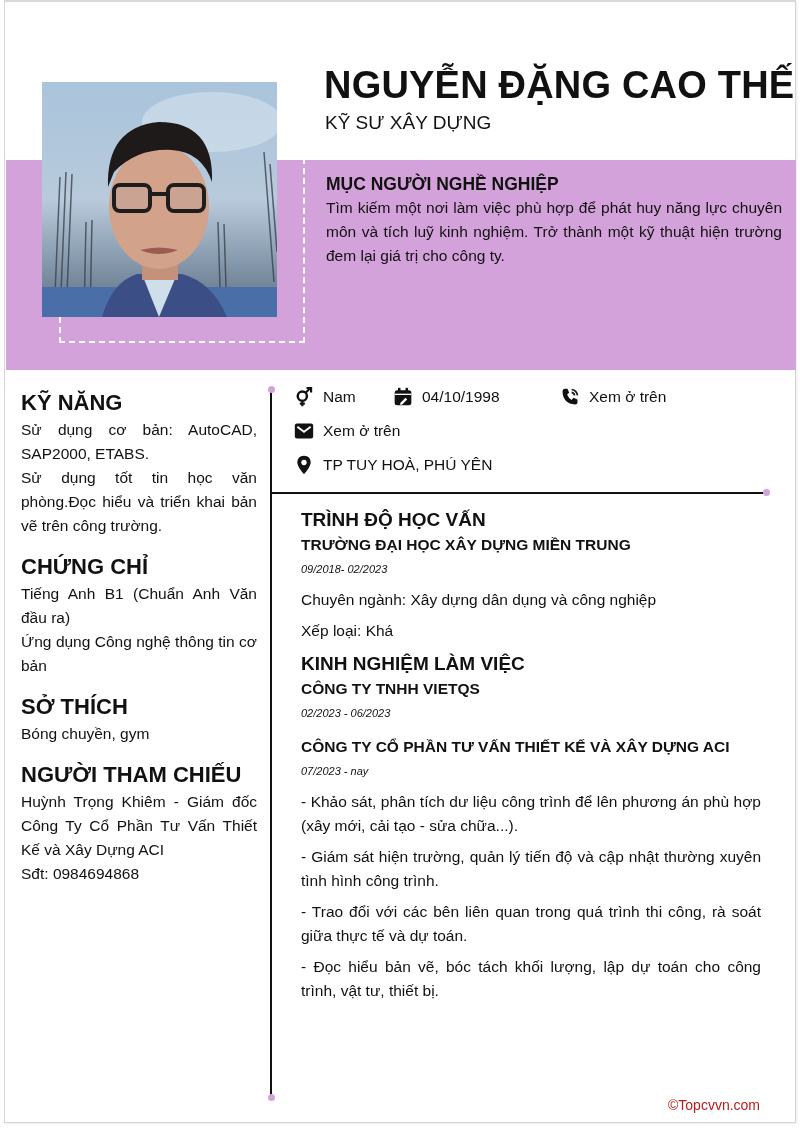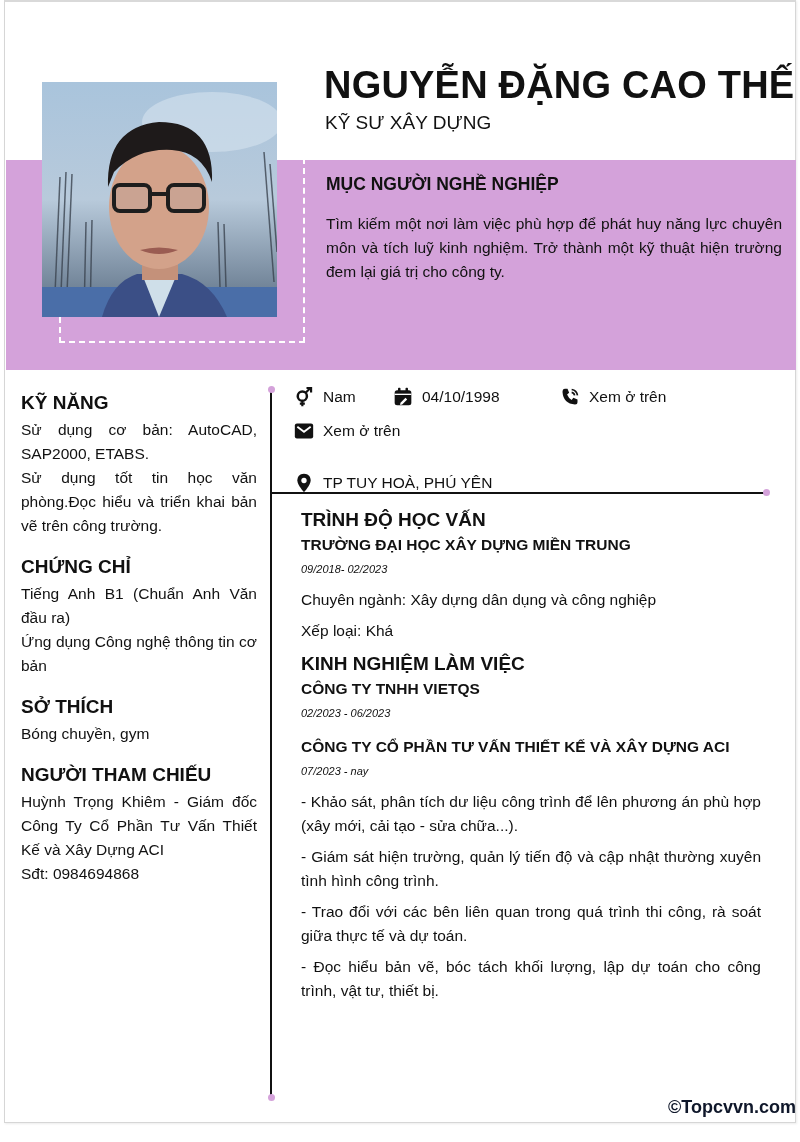--- a/index.html
+++ b/index.html
@@ -25,43 +25,43 @@
   .name {
     position: absolute; left: 324px; top: 56px; font-size: 38px; font-weight: bold;
     letter-spacing: 0.2px; color: #111; white-space: nowrap; margin-top: 8px;
   }
   .title {
     position: absolute; left: 325px; top: 112px; font-size: 19px; color: #111; white-space: nowrap;
   }
 
   .objective { position: absolute; left: 326px; top: 173px; width: 456px; }
   .sec-h { font-size: 17.5px; font-weight: bold; color: #111; line-height: 22px; }
-  .objective p { font-size: 15.5px; line-height: 24px; text-align: justify; margin-top: 17px; }
+  .objective p { font-size: 15.5px; line-height: 24px; text-align: justify; margin-top: 1px; }
 
   .left-col { position: absolute; left: 21px; top: 392px; width: 236px; }
   .left-col .block { margin-bottom: 14px; }
-  .left-col .sec-h { font-size: 19px; margin-bottom: 4px; }
+  .left-col .sec-h { font-size: 22px; margin-bottom: 4px; }
   .left-col p { font-size: 15.5px; line-height: 24px; text-align: justify; }
 
   .vline { position: absolute; left: 270px; top: 389px; width: 2px; height: 709px; background: #111; }
   .dot { position: absolute; width: 7px; height: 7px; border-radius: 50%; background: #d4a2da; }
   .hline { position: absolute; left: 271px; top: 492px; width: 494px; height: 2px; background: #111; }
 
   .contact { position: absolute; left: 294px; top: 384px; width: 480px; font-size: 15.5px; }
   .c-item { position: absolute; display: flex; align-items: center; white-space: nowrap; }
   .c-item svg { width: 20px; height: 20px; fill: #111; margin-right: 9px; flex: none; }
 
   .right-col { position: absolute; left: 301px; top: 509px; width: 460px; }
   .right-col .sec-h { font-size: 19px; margin-bottom: 2px; }
   .org { font-size: 15.5px; font-weight: bold; line-height: 24px; }
   .date { font-size: 11px; font-style: italic; line-height: 24px; }
   .txt { font-size: 15.5px; line-height: 24px; text-align: justify; margin-top: 7px; }
   .gap-s { height: 10px; }
 
-  .footer { position: absolute; left: 668px; top: 1097px; font-size: 18px; color: #0f172a; font-weight: bold; }
+  .footer { position: absolute; left: 668px; top: 1097px; font-size: 14px; color: #b91c1c; }
 </style>
 </head>
 <body>
 
 <div class="page">
   <div class="band"></div>
 </div>
 
 <div class="dash-frame"></div>
 <div class="photo" title="Ảnh chân dung">
@@ -166,21 +166,21 @@
     </svg>
     <span>Xem ở trên</span>
   </div>
   <div class="c-item" style="left:0; top:37px">
     <svg viewBox="0 0 24 24">
       <rect x="1" y="3" width="22" height="18" rx="2.5"></rect>
       <path d="M4 7 L12 13 L20 7" stroke="#fff" stroke-width="2.2" fill="none"></path>
     </svg>
     <span>Xem ở trên</span>
   </div>
-  <div class="c-item" style="left:0; top:89px">
+  <div class="c-item" style="left:0; top:71px">
     <svg viewBox="0 0 24 24">
       <path d="M12 1 C6.5 1 4 5 4 9 C4 14.5 12 23 12 23 C12 23 20 14.5 20 9 C20 5 17.5 1 12 1 Z"></path>
       <circle cx="12" cy="9" r="3.2" fill="#fff"></circle>
     </svg>
     <span>TP TUY HOÀ, PHÚ YÊN</span>
   </div>
 </div>
 
 <div class="right-col">
   <div>

